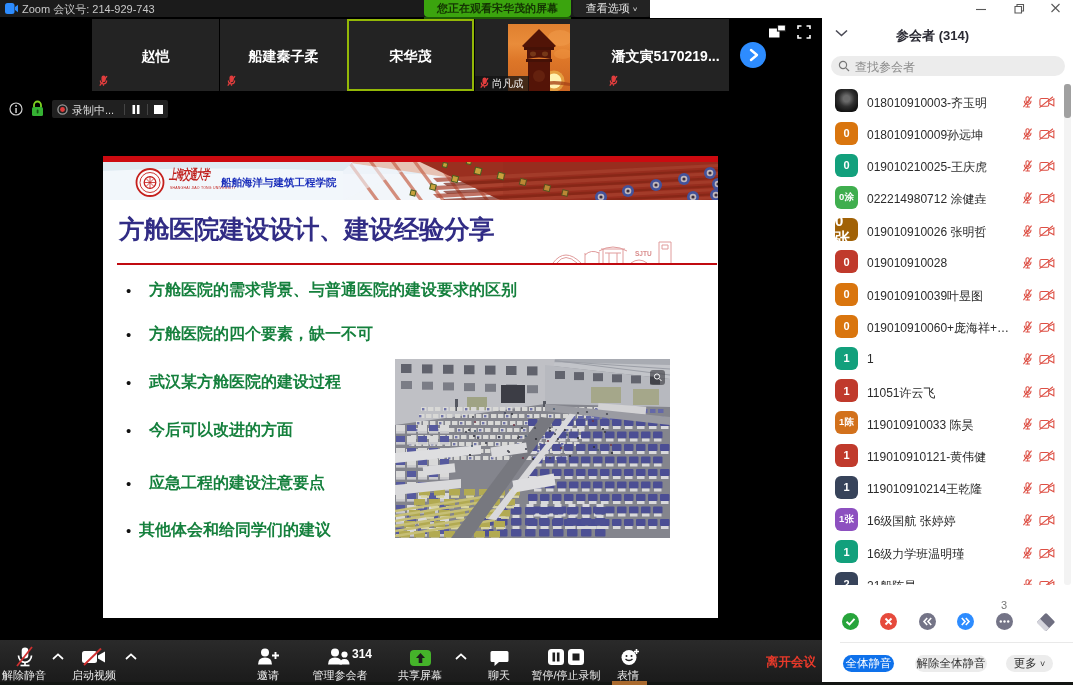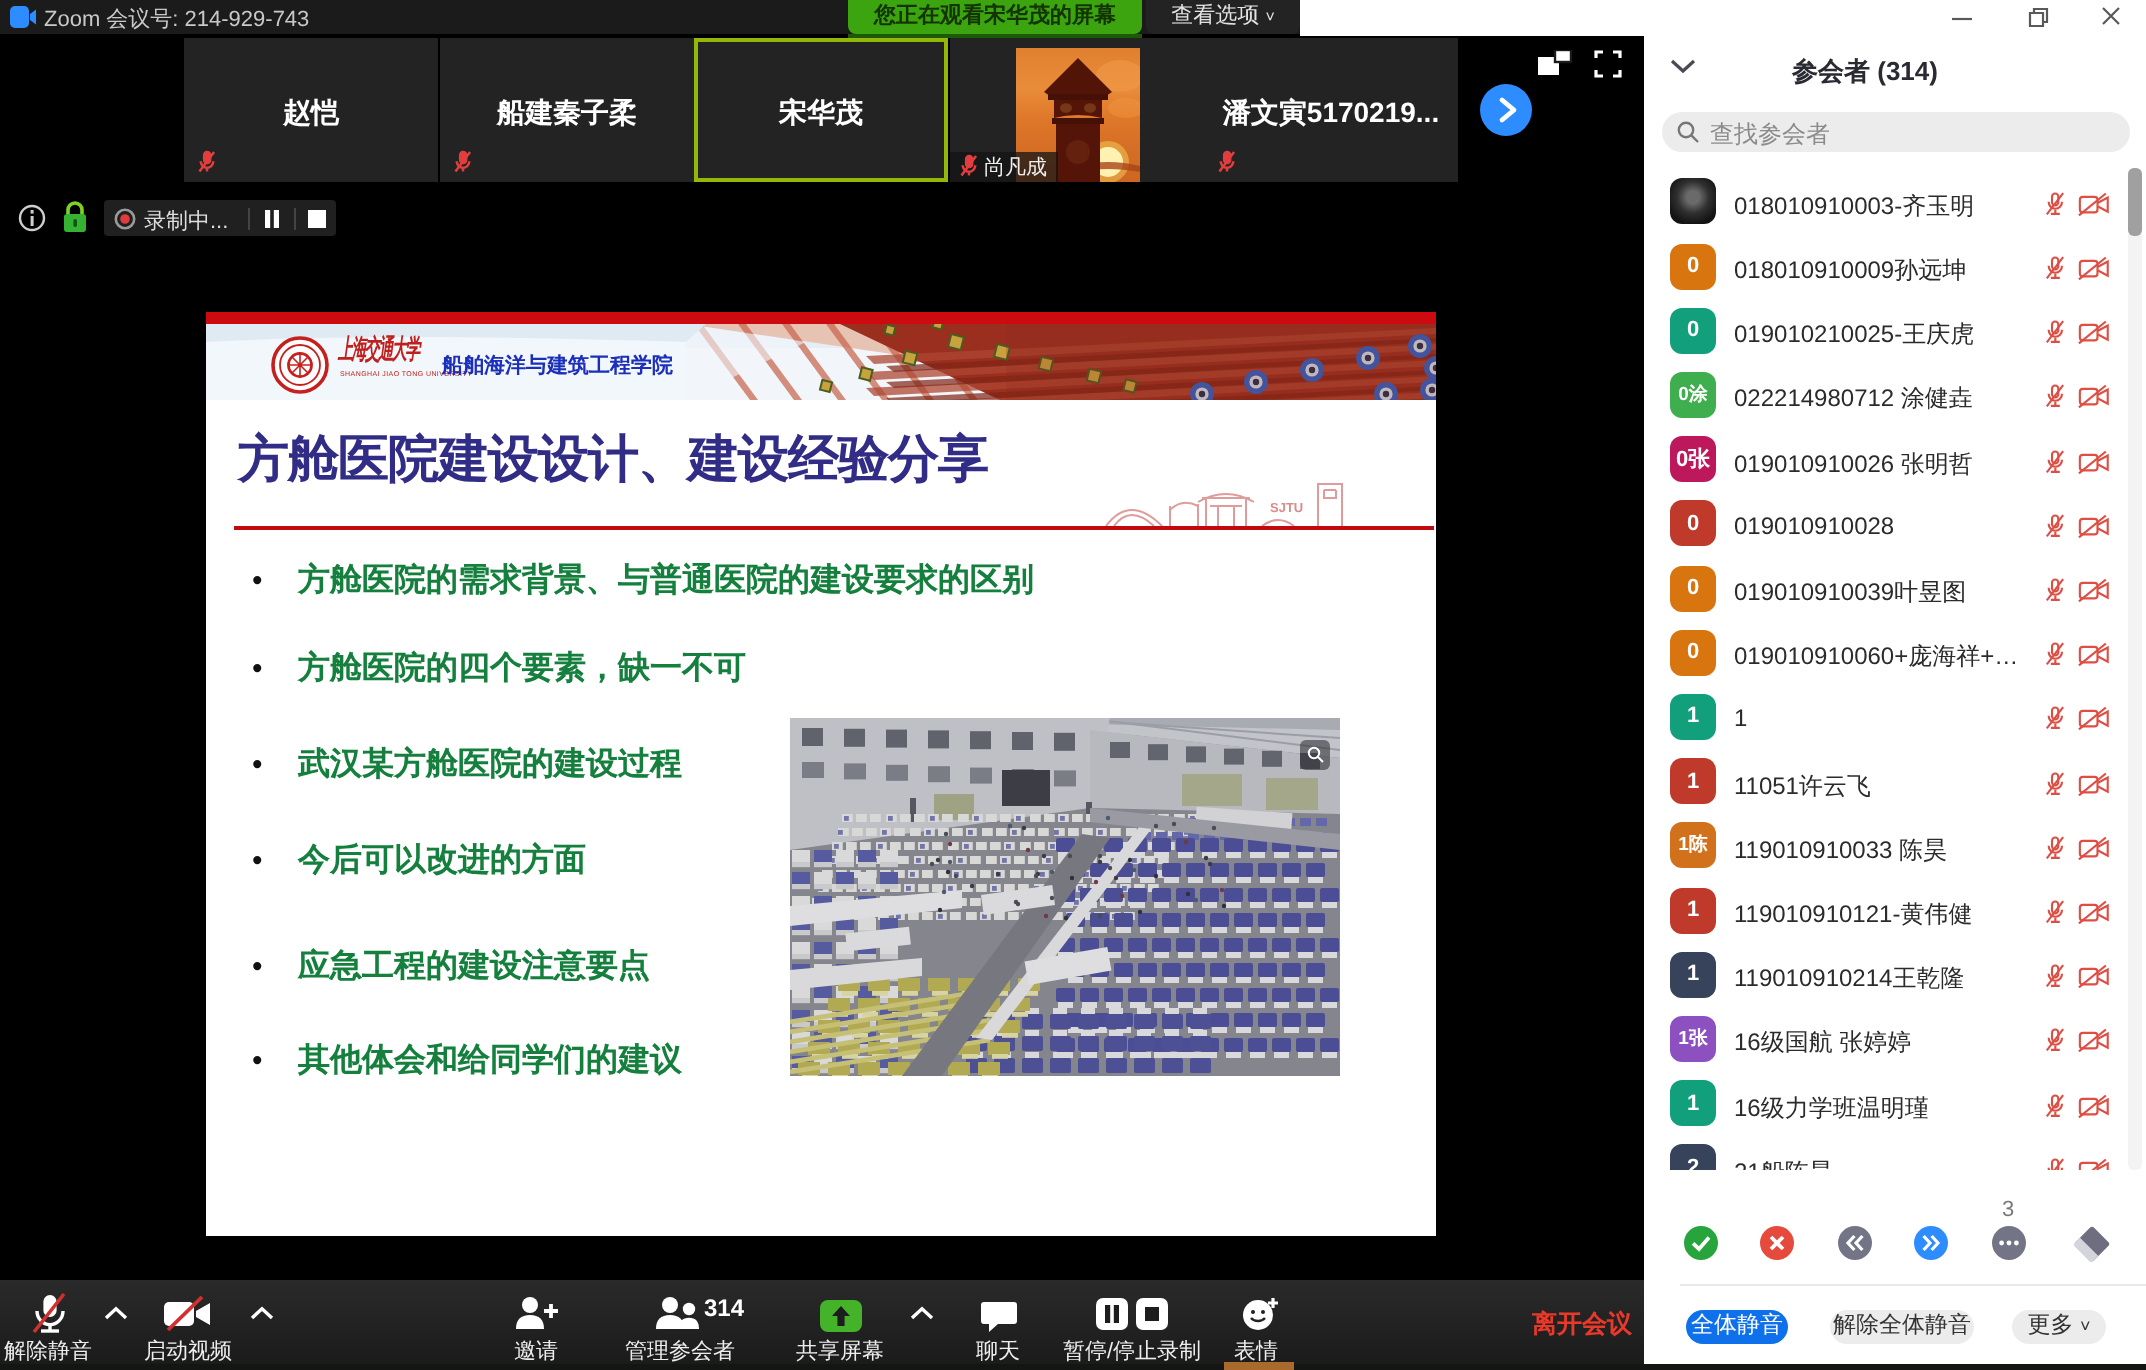--- a/index.html
+++ b/index.html
@@ -249,21 +249,21 @@
     <div class="blt" style="left:46px;top:124px;">方舱医院的需求背景、与普通医院的建设要求的区别</div>
 <div class="bdot" style="top:170px;">•</div>
     <div class="blt" style="left:46px;top:168px;">方舱医院的四个要素，缺一不可</div>
 <div class="bdot" style="top:218px;">•</div>
     <div class="blt" style="left:46px;top:216px;">武汉某方舱医院的建设过程</div>
 <div class="bdot" style="top:266px;">•</div>
     <div class="blt" style="left:46px;top:264px;">今后可以改进的方面</div>
 <div class="bdot" style="top:319px;">•</div>
     <div class="blt" style="left:46px;top:317px;">应急工程的建设注意要点</div>
 <div class="bdot" style="top:366px;">•</div>
-    <div class="blt" style="left:46px;top:364px;">其他体会和给同学们的建议</div>
+    <div class="blt" style="left:36px;top:364px;">其他体会和给同学们的建议</div>
 <div class="a" style="left:292px;top:203px;width:275px;height:179px;overflow:hidden;">
       <svg class="a" style="left:0;top:0" width="275" height="179" viewBox="0 0 275 179">
         <rect width="275" height="179" fill="#84858d"></rect>
         <path d="M148 0 H275 V20 L148 6 z" fill="#c2c4c9"></path>
         <path d="M148 0 H275 V6 L148 3 z" fill="#a8abb2"></path>
         <path d="M155 1 L275 16 M160 2 L275 10" stroke="#9b9ea6" stroke-width="1" fill="none"></path>
         <path d="M0 0 H160 L150 45 L0 66 z" fill="#bfc0c5"></path>
         <path d="M150 6 L275 20 V48 L150 45 z" fill="#b7b9bf"></path>
         <rect x="6" y="5.0" width="10.5" height="9" fill="#60626c"></rect>
         <rect x="6" y="22.0" width="11" height="8" fill="#6a6c76" opacity="0.8"></rect>
@@ -1213,21 +1213,21 @@
             <path d="M2.2 5.2 a3.6 3.8 0 0 0 7.2 0"></path>
             <path d="M5.8 9.6 V11.4 M3.4 11.8 H8.2"></path>
             <path d="M1.2 12 L10 0.6"></path>
             <rect x="19" y="2.6" width="9.5" height="8.4" rx="1.6"></rect>
             <path d="M28.8 5.8 L34 3 V10.6 L28.8 7.8"></path>
             <path d="M18.5 12.6 L33 0.8"></path>
           </g>
         </svg>
       </div>
       <div class="a" style="left:0;top:129.1px;width:251px;height:32.2px;">
-        <div class="av" style="background:#be185d;font-size:11px;">0张</div>
+        <div class="av" style="background:#a16207;font-size:15px;">0张</div>
         <div class="rowname">019010910026 张明哲</div>
         <svg class="ricons" width="34" height="13" viewBox="0 0 36 14">
           <g stroke="#dd4f44" stroke-width="1.15" fill="none">
             <rect x="4" y="0.8" width="3.4" height="6.4" rx="1.7"></rect>
             <path d="M2.2 5.2 a3.6 3.8 0 0 0 7.2 0"></path>
             <path d="M5.8 9.6 V11.4 M3.4 11.8 H8.2"></path>
             <path d="M1.2 12 L10 0.6"></path>
             <rect x="19" y="2.6" width="9.5" height="8.4" rx="1.6"></rect>
             <path d="M28.8 5.8 L34 3 V10.6 L28.8 7.8"></path>
             <path d="M18.5 12.6 L33 0.8"></path>

